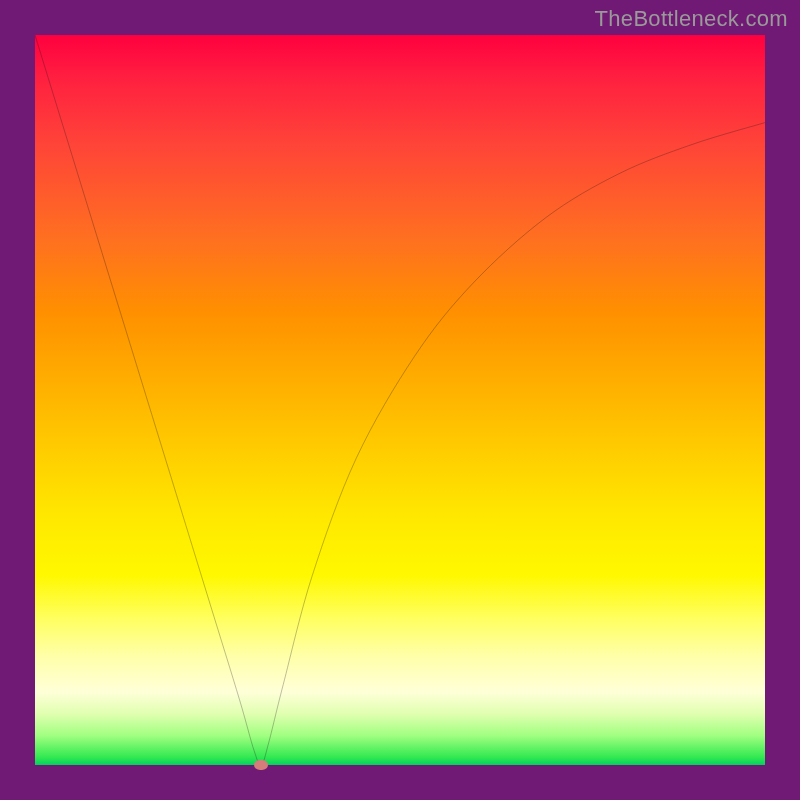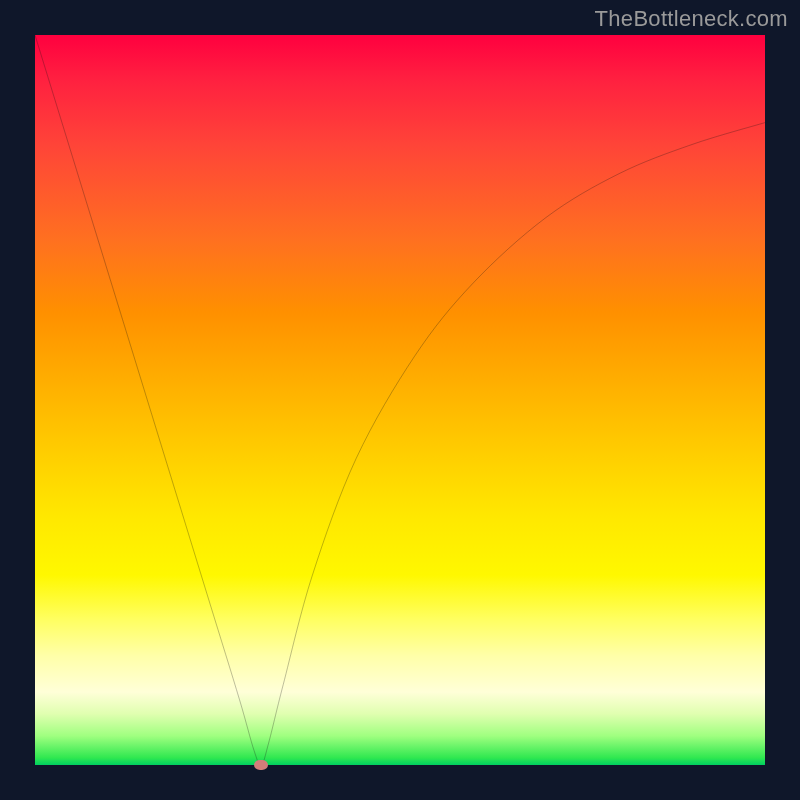--- a/index.html
+++ b/index.html
@@ -8,21 +8,21 @@
     width: 800px;
     height: 800px;
     overflow: hidden;
     font-family: Arial, Helvetica, sans-serif;
     background: #000;
   }
   .frame {
     position: relative;
     width: 800px;
     height: 800px;
-    background: #0f172a;
+    background: #701a75;
   }
   .plot-area {
     position: absolute;
     left: 35px;
     top: 35px;
     width: 730px;
     height: 730px;
     background: linear-gradient(
       to bottom,
       #ff003f 0%,

